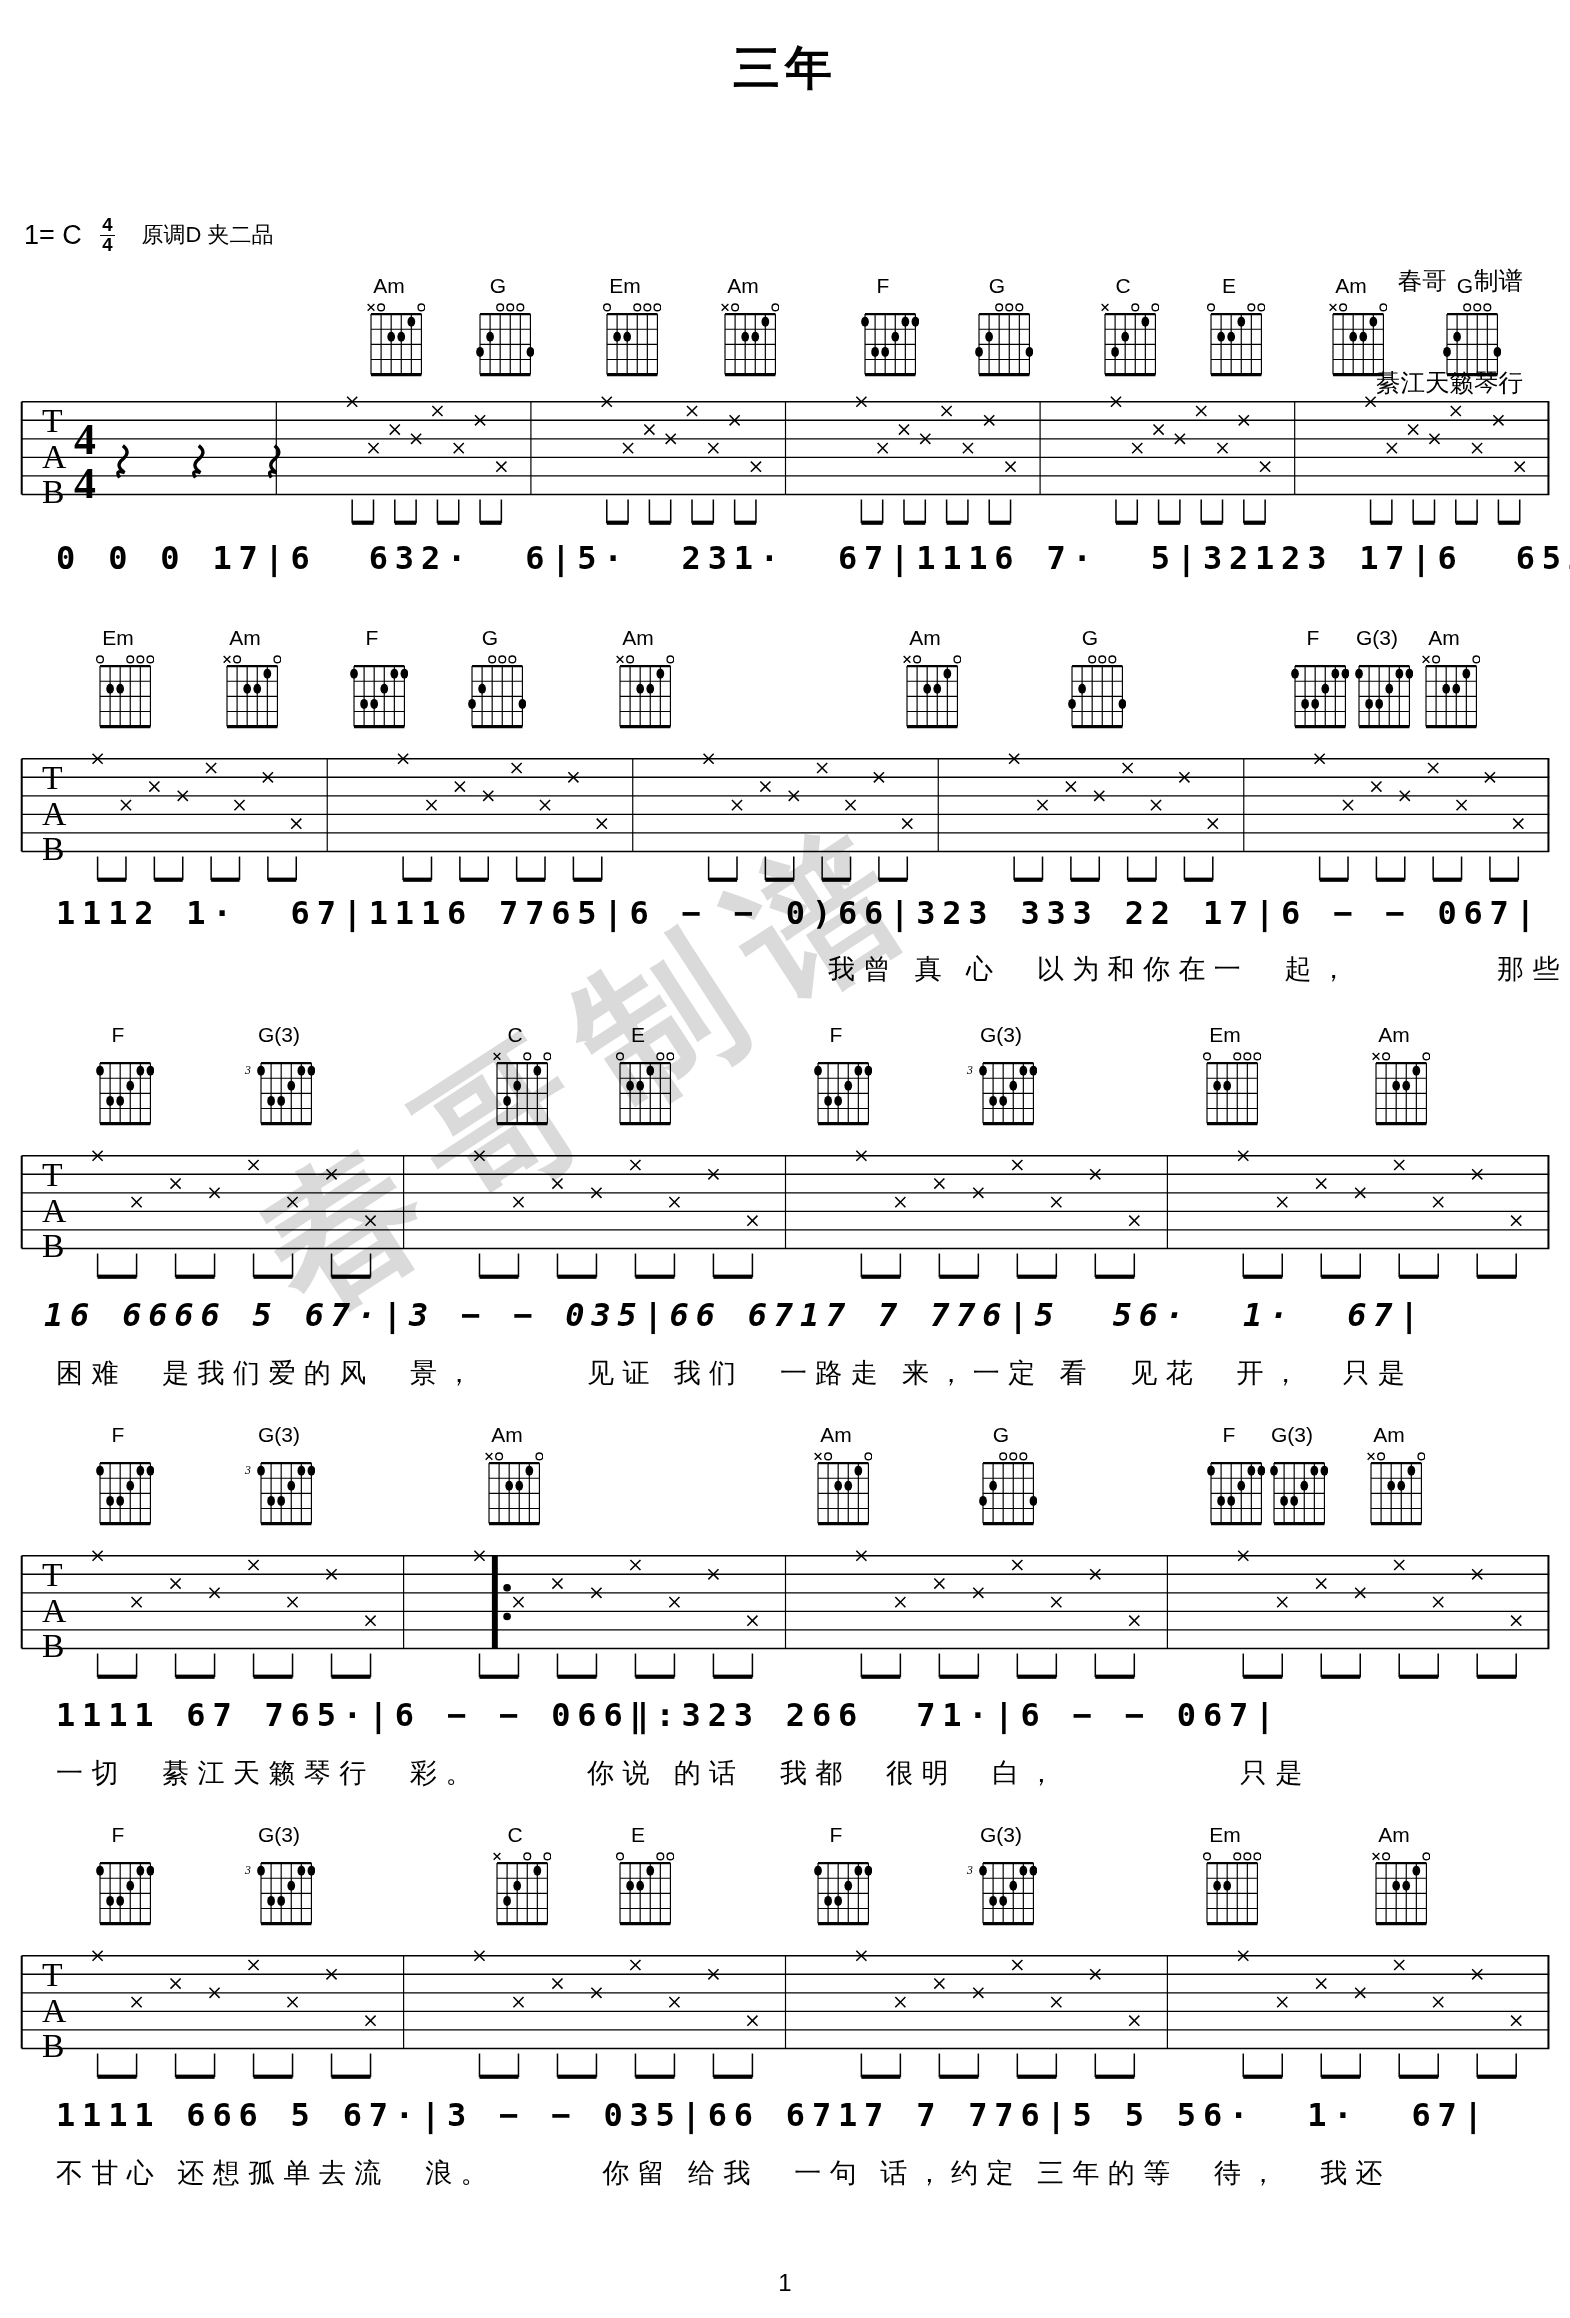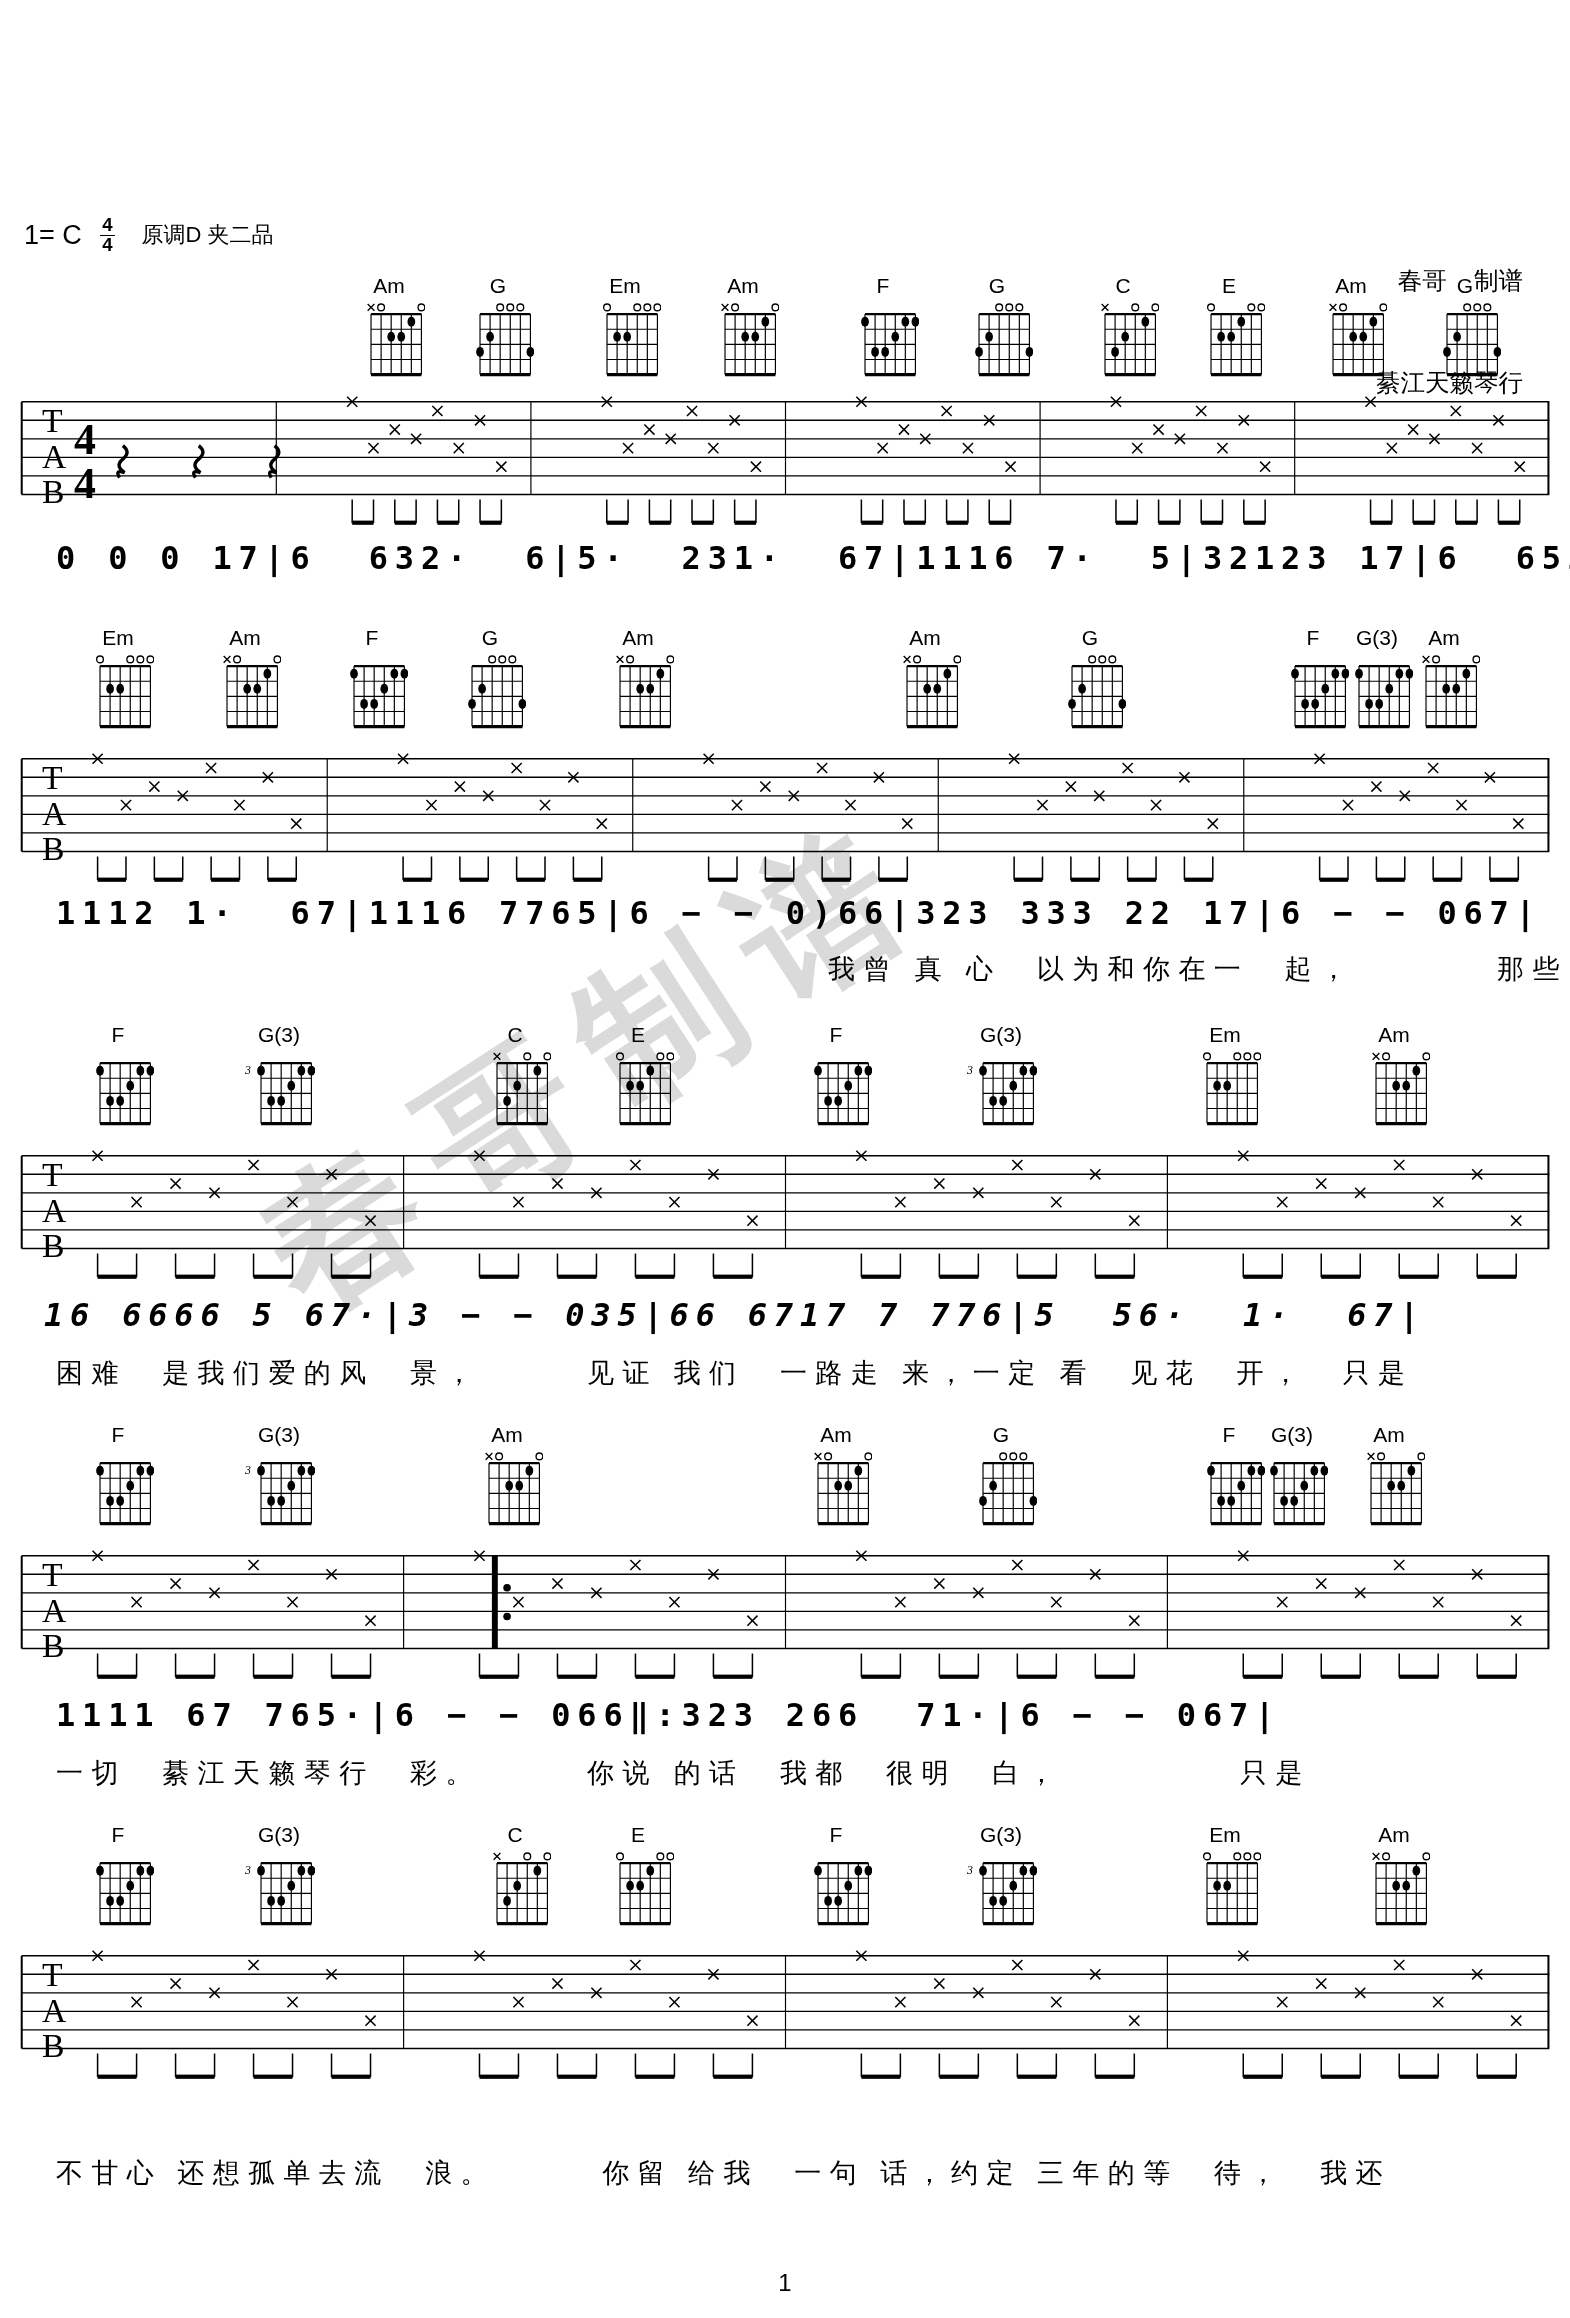--- a/index.html
+++ b/index.html
@@ -29,20 +29,21 @@
   .tabwrap{position:absolute;left:20px;width:1531px;}
   .melody{position:absolute;font-family:"DejaVu Sans Mono",monospace;
           font-size:32px;letter-spacing:6.8px;white-space:pre;font-weight:bold;}
   .lyrics{position:absolute;font-size:27px;letter-spacing:8.4px;white-space:pre;}
   .pagenum{position:absolute;top:2269px;left:0;width:100%;text-align:center;font-size:24px;}
 </style>
 </head>
 <body>
 
 <div class="page">
+  <div class="title">三年</div>
   <div class="credits">
     <div>春哥    制谱</div>
     <div>綦江天籁琴行</div>
   </div>
   <div class="keyline">
     <span>1= C</span>
     <span class="frac">
       <span class="tnum">4</span>
       <span>4</span>
     </span>
@@ -1443,18 +1444,19 @@
             <line x1="1634" y1="124" x2="1634" y2="152" stroke="#000" stroke-width="1.8"></line>
             <rect x="1634" y="149" width="46.25" height="5" fill="#000"></rect>
             <path d="M1674.25 57 l12 12 M1686.25 57 l-12 12" stroke="#000" stroke-width="1.8"></path>
             <line x1="1680.25" y1="124" x2="1680.25" y2="152" stroke="#000" stroke-width="1.8"></line>
             <path d="M1720.5 24 l12 12 M1732.5 24 l-12 12" stroke="#000" stroke-width="1.8"></path>
             <line x1="1726.5" y1="124" x2="1726.5" y2="152" stroke="#000" stroke-width="1.8"></line>
             <rect x="1726.5" y="149" width="46.25" height="5" fill="#000"></rect>
             <path d="M1766.75 79 l12 12 M1778.75 79 l-12 12" stroke="#000" stroke-width="1.8"></path>
             <line x1="1772.75" y1="124" x2="1772.75" y2="152" stroke="#000" stroke-width="1.8"></line>
           </svg></div>
+        <div class="melody" style="top: 272px; left: 56px;">1111 666 5 67·|3 − − 035|66 6717 7 776|5 5 56·  1·  67|</div>
         <div class="lyrics" style="top: 331px; left: 56px; font-family: Liberation Serif, serif;">不甘心 还想孤单去流　浪。　　　你留 给我　一句 话，约定 三年的等　待，　我还</div>
       </div>
     </div>
   <div class="pagenum">1</div>
 </div>
 
 
 </body></html>

